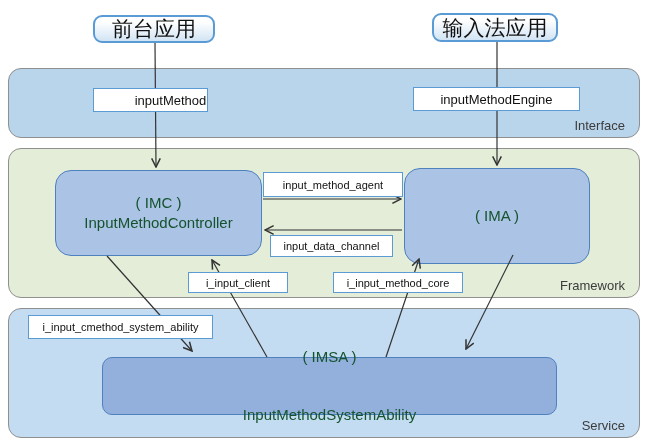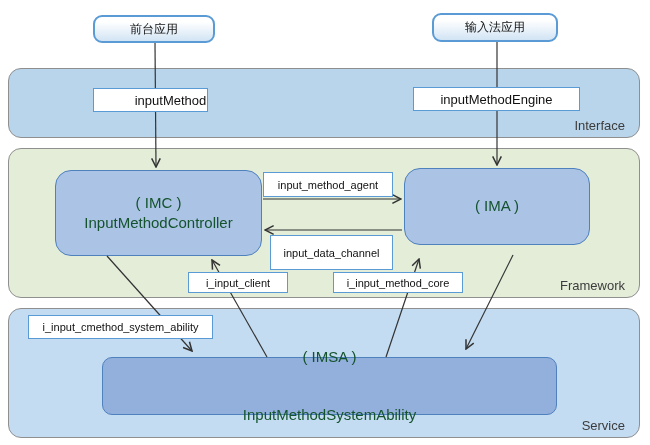--- a/index.html
+++ b/index.html
@@ -14,21 +14,21 @@
   .layer-app{top:8px;height:50px;background:#f2f2f2;}
   .layer-if{top:68px;height:70px;background:#b9d5eb;}
   .layer-fw{top:148px;height:150px;background:#e3edd8;}
   .layer-sv{top:308px;height:130px;background:#c4dcf2;}
   .layer-label{
     position:absolute;right:14px;bottom:4px;font-size:13px;color:#3c3c3c;
   }
   .appbox{
     position:absolute;box-sizing:border-box;border:2px solid #5b9bd5;border-radius:9px;
     background:linear-gradient(#ffffff 20%,#d2e4f4);display:flex;align-items:center;justify-content:center;
-    font-size:12px;color:#111;
+    font-size:21px;color:#111;
   }
   .whitebox{
     position:absolute;box-sizing:border-box;border:1px solid #5b9bd5;background:#ffffff;
     display:flex;align-items:center;justify-content:center;color:#111;
   }
   .ifbox{font-size:13px;}
   .lblbox{font-size:11px;}
   .node{
     position:absolute;box-sizing:border-box;border:1.5px solid #4f81bd;border-radius:16px;
     background:#abc3e5;display:flex;flex-direction:column;align-items:center;justify-content:center;
@@ -57,21 +57,21 @@
     <span>前台应用</span>
   </div>
   <div class="appbox" style="left:432px;top:13px;width:126px;height:29px;">
     <span>输入法应用</span>
   </div>
 
   <div class="node" style="left:55px;top:170px;width:207px;height:86px;">
     <div>( IMC )</div>
     <div>InputMethodController</div>
   </div>
-  <div class="node" style="left:404px;top:168px;width:186px;height:77px;">
+  <div class="node" style="left:404px;top:168px;width:186px;height:96px;">
     <div>( IMA )</div>
   </div>
 
   <div class="node node-imsa" style="left:102px;top:357px;width:455px;height:58px;">
     <div>( IMSA )</div>
     <div>InputMethodSystemAbility</div>
   </div>
 
   <svg class="arrows" viewBox="0 0 650 445">
     <defs>
@@ -89,24 +89,24 @@
     <line x1="513" y1="255" x2="466" y2="349" marker-end="url(#ah)"></line>
   </svg>
 
   <div class="whitebox ifbox" style="left:93px;top:88px;width:115px;height:24px;padding-left:40px;">
     <span>inputMethod</span>
   </div>
   <div class="whitebox ifbox" style="left:413px;top:87px;width:167px;height:24px;">
     <span>inputMethodEngine</span>
   </div>
 
-  <div class="whitebox lblbox" style="left:263px;top:172px;width:130px;height:25px;justify-content:center;">
+  <div class="whitebox lblbox" style="left:263px;top:172px;width:140px;height:25px;justify-content:center;">
     <span>input_method_agent</span>
   </div>
-  <div class="whitebox lblbox" style="left:270px;top:235px;width:123px;height:35px;">
+  <div class="whitebox lblbox" style="left:270px;top:235px;width:123px;height:22px;">
     <span>input_data_channel</span>
   </div>
   <div class="whitebox lblbox" style="left:188px;top:272px;width:100px;height:21px;">
     <span>i_input_client</span>
   </div>
   <div class="whitebox lblbox" style="left:333px;top:272px;width:130px;height:21px;">
     <span>i_input_method_core</span>
   </div>
   <div class="whitebox lblbox" style="left:28px;top:315px;width:185px;height:24px;">
     <span>i_input_cmethod_system_ability</span>

